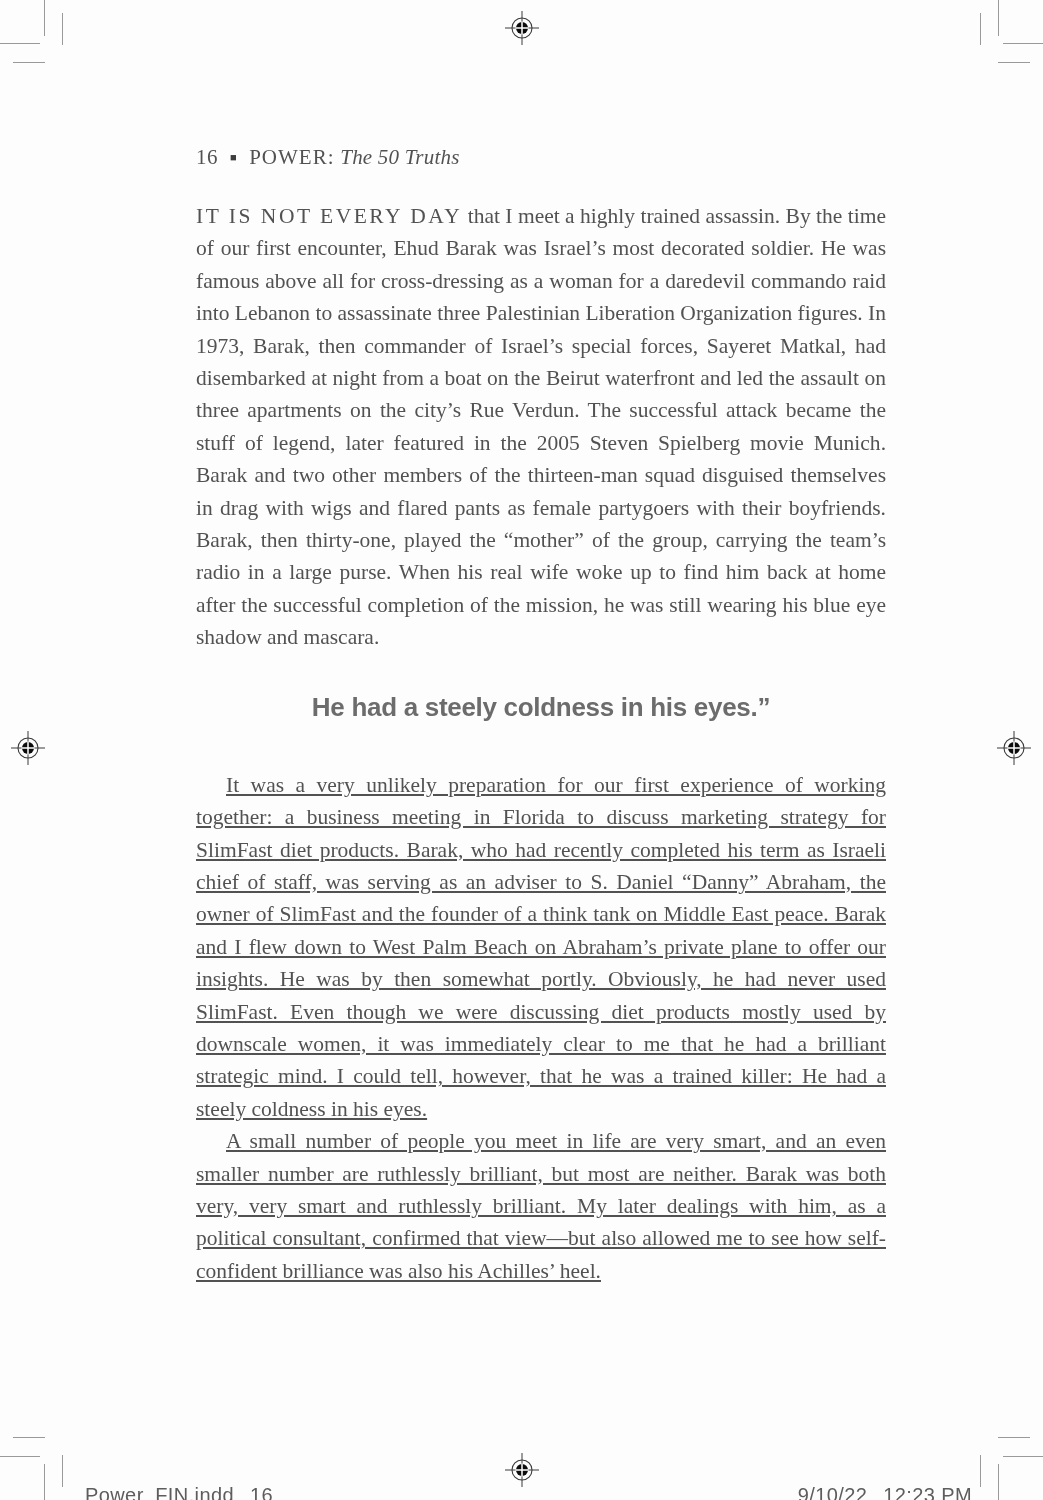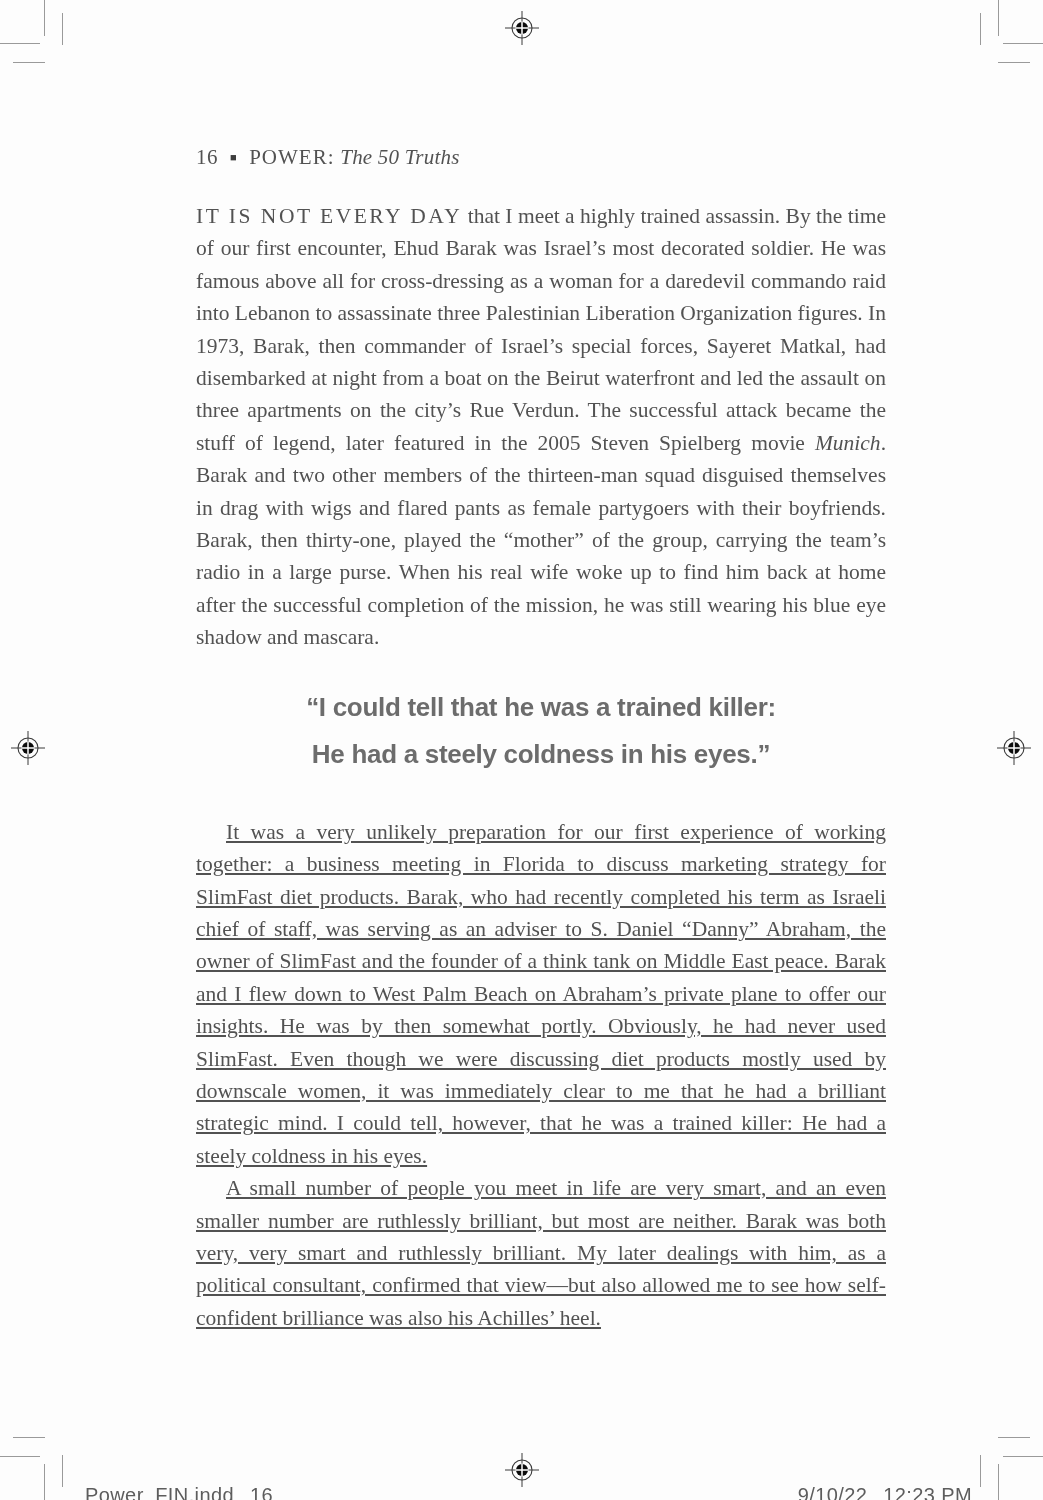--- a/index.html
+++ b/index.html
@@ -88,21 +88,21 @@
 
   .bodycopy {
     font-size: 21.5px;
     line-height: 32.4px;
     text-align: justify;
   }
   .bodycopy p { margin: 0; }
   .para-lead {
     letter-spacing: 2.5px;
   }
-  .ital { font-style: italic; }
+  .ital { }
   .indented { text-indent: 30px; text-decoration: underline; }
 
   .pullquote {
     margin: 30px 0 38px 0;
     text-align: center;
     font-family: "Liberation Sans", sans-serif;
     font-weight: bold;
     font-size: 26px;
     line-height: 47px;
     color: #6c6c6c;
@@ -184,21 +184,20 @@
     <div class="running-header">
       <span class="folio">16</span><span class="bullet">■</span><span class="book-title">POWER:</span>
       <span class="book-subtitle">The 50 Truths</span>
     </div>
 
     <div class="bodycopy">
 
       <p><span class="para-lead">IT IS NOT EVERY DAY</span><span> that I meet a highly trained assassin. By the time of our first encounter, Ehud Barak was Israel’s most decorated soldier. He was famous above all for cross-dressing as a woman for a daredevil commando raid into Lebanon to assassinate three Palestinian Liberation Organization figures. In 1973, Barak, then commander of Israel’s special forces, Sayeret Matkal, had disembarked at night from a boat on the Beirut waterfront and led the assault on three apartments on the city’s Rue Verdun. The successful attack became the stuff of legend, later featured in the 2005 Steven Spielberg movie </span><span class="ital">Munich</span><span>. Barak and two other members of the thirteen-man squad disguised themselves in drag with wigs and flared pants as female partygoers with their boyfriends. Barak, then thirty-one, played the “mother” of the group, carrying the team’s radio in a large purse. When his real wife woke up to find him back at home after the successful completion of the mission, he was still wearing his blue eye shadow and mascara.</span></p>
 
       <div class="pullquote">
-        <span>“I could tell that he was a trained killer:</span>
         <span>He had a steely coldness in his eyes.”</span>
       </div>
 
       <p class="indented">It was a very unlikely preparation for our first experience of working together: a business meeting in Florida to discuss marketing strategy for SlimFast diet products. Barak, who had recently completed his term as Israeli chief of staff, was serving as an adviser to S. Daniel “Danny” Abraham, the owner of SlimFast and the founder of a think tank on Middle East peace. Barak and I flew down to West Palm Beach on Abraham’s private plane to offer our insights. He was by then somewhat portly. Obviously, he had never used SlimFast. Even though we were discussing diet products mostly used by downscale women, it was immediately clear to me that he had a brilliant strategic mind. I could tell, however, that he was a trained killer: He had a steely coldness in his eyes.</p>
       <p class="indented">A small number of people you meet in life are very smart, and an even smaller number are ruthlessly brilliant, but most are neither. Barak was both very, very smart and ruthlessly brilliant. My later dealings with him, as a political consultant, confirmed that view—but also allowed me to see how self-confident brilliance was also his Achilles’ heel.</p>
 
     </div>
   </div>
 
   <div class="slug slug-left">

